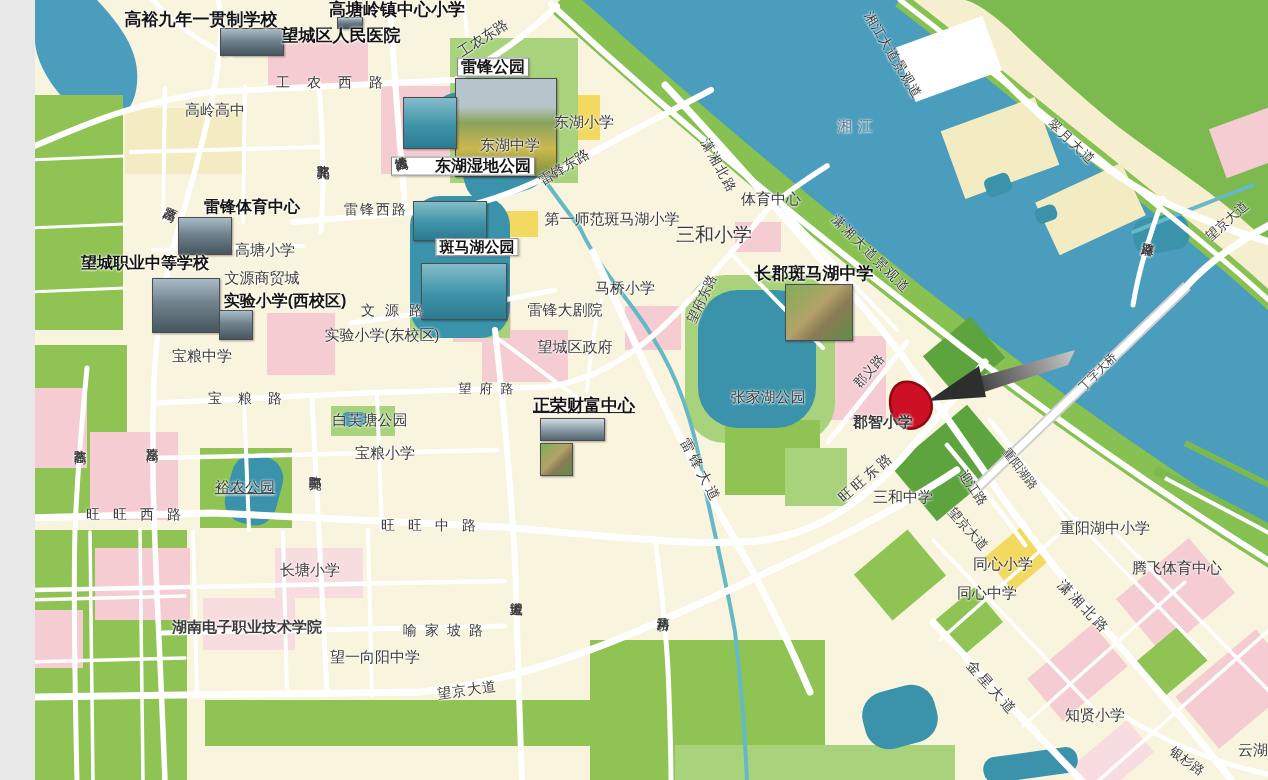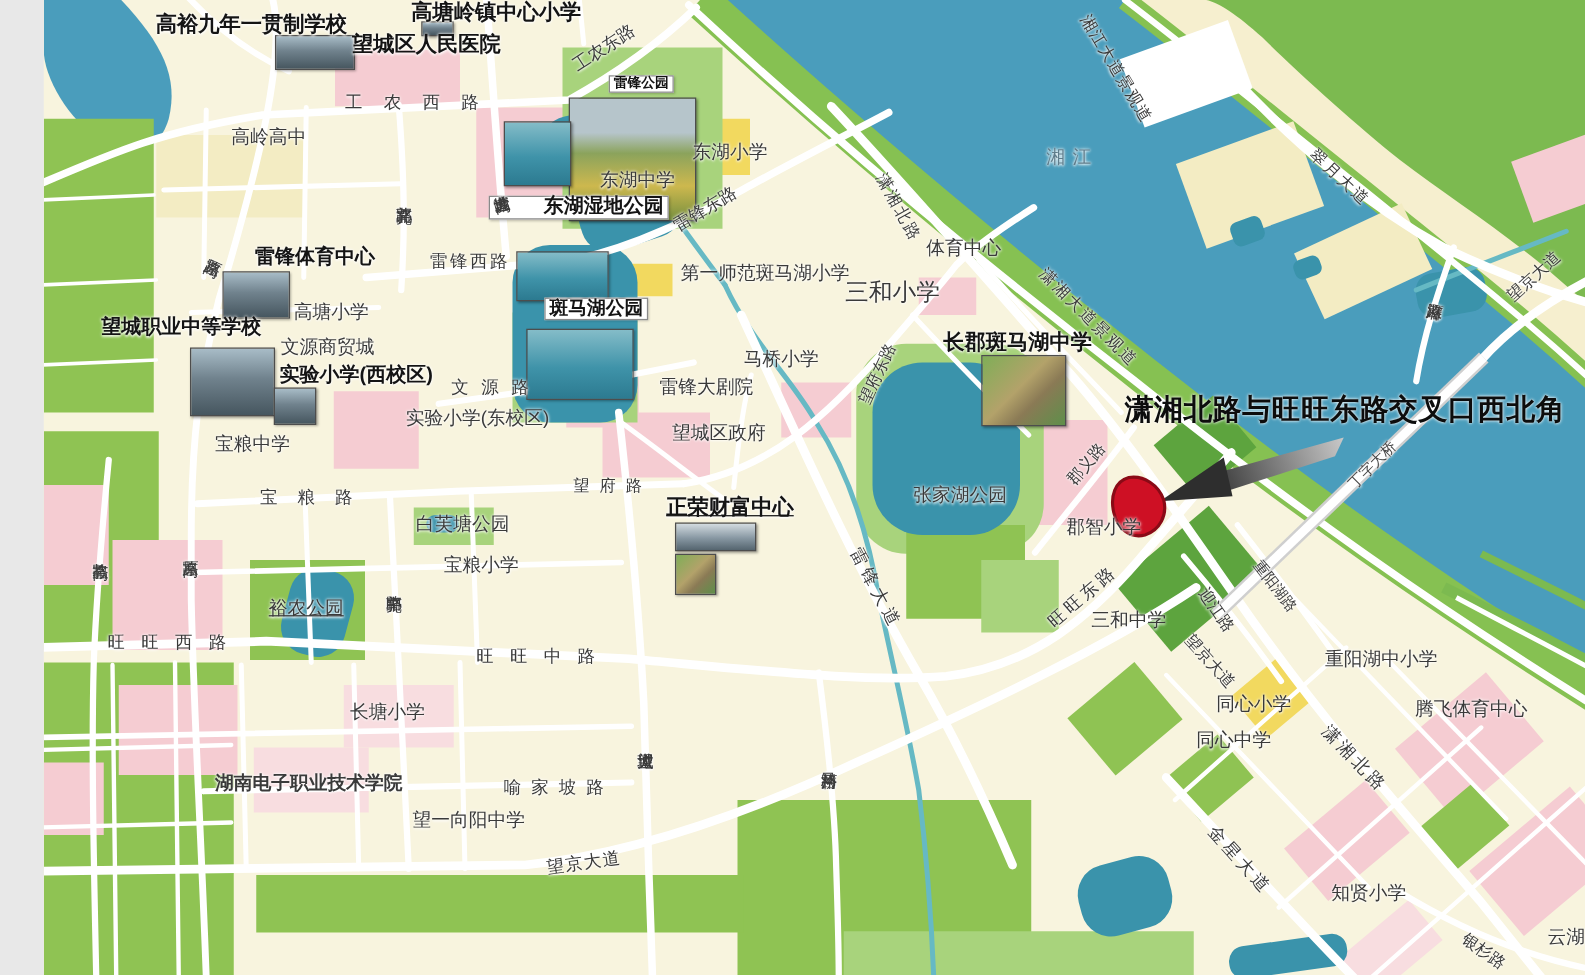--- a/index.html
+++ b/index.html
@@ -183,21 +183,21 @@
       <div class="photo ph-lake" style="left: 378px; top: 201px; width: 72px; height: 38px;"></div>
       <div class="photo ph-lake" style="left: 386px; top: 263px; width: 84px; height: 55px;"></div>
       <div class="photo ph-aerial" style="left: 750px; top: 284px; width: 66px; height: 55px;"></div>
       <div class="photo ph-tower" style="left: 505px; top: 418px; width: 63px; height: 21px;"></div>
       <div class="photo ph-aerial" style="left: 505px; top: 443px; width: 31px; height: 31px;"></div>
     </div>
   <div id="labels">
       <div class="map-label bold" style="left: 166px; top: 20px; font-size: 17px; transform: translate(-50%, -50%);">高裕九年一贯制学校</div>
       <div class="map-label bold" style="left: 362px; top: 10px; font-size: 17px; transform: translate(-50%, -50%);">高塘岭镇中心小学</div>
       <div class="map-label bold" style="left: 306px; top: 36px; font-size: 17px; transform: translate(-50%, -50%);">望城区人民医院</div>
-      <div class="map-label bold box" style="left: 478px; top: 67px; font-size: 11px; transform: translate(-50%, -50%); text-align: center;">雷锋公园</div>
+      <div class="map-label bold box" style="left: 458px; top: 67px; font-size: 16px; transform: translate(-50%, -50%); text-align: center;">雷锋公园</div>
       <div class="map-label bold box" style="left: 428px; top: 166px; font-size: 16px; transform: translate(-50%, -50%); padding-left: 43px;">东湖湿地公园</div>
       <div class="map-label bold" style="left: 217px; top: 207px; font-size: 16px; transform: translate(-50%, -50%); text-align: right;">雷锋体育中心</div>
       <div class="map-label bold" style="left: 110px; top: 263px; font-size: 16px; transform: translate(-50%, -50%);">望城职业中等学校</div>
       <div class="map-label bold" style="left: 250px; top: 301px; font-size: 16px; transform: translate(-50%, -50%);">实验小学(西校区)</div>
       <div class="map-label bold box" style="left: 442px; top: 247px; font-size: 15px; transform: translate(-50%, -50%);">斑马湖公园</div>
       <div class="map-label bold" style="left: 779px; top: 274px; font-size: 17px; transform: translate(-50%, -50%);">长郡斑马湖中学</div>
       <div class="map-label bold" style="left: 549px; top: 406px; font-size: 17px; transform: translate(-50%, -50%); text-decoration: underline;">正荣财富中心</div>
       <div class="map-label" style="left: 180px; top: 110px; font-size: 15px; transform: translate(-50%, -50%);">高岭高中</div>
       <div class="map-label" style="left: 230px; top: 250px; font-size: 15px; transform: translate(-50%, -50%);">高塘小学</div>
       <div class="map-label" style="left: 227px; top: 278px; font-size: 15px; transform: translate(-50%, -50%);">文源商贸城</div>
@@ -211,21 +211,21 @@
       <div class="map-label" style="left: 540px; top: 347px; font-size: 15px; transform: translate(-50%, -50%);">望城区政府</div>
       <div class="map-label" style="left: 679px; top: 235px; font-size: 19px; transform: translate(-50%, -50%);">三和小学</div>
       <div class="map-label" style="left: 736px; top: 199px; font-size: 15px; transform: translate(-50%, -50%);">体育中心</div>
       <div class="map-label" style="left: 733px; top: 397px; font-size: 15px; transform: translate(-50%, -50%);">张家湖公园</div>
       <div class="map-label" style="left: 335px; top: 420px; font-size: 15px; transform: translate(-50%, -50%);">白芙塘公园</div>
       <div class="map-label" style="left: 350px; top: 453px; font-size: 15px; transform: translate(-50%, -50%);">宝粮小学</div>
       <div class="map-label" style="left: 210px; top: 487px; font-size: 15px; transform: translate(-50%, -50%); text-decoration: underline;">裕农公园</div>
       <div class="map-label" style="left: 275px; top: 570px; font-size: 15px; transform: translate(-50%, -50%);">长塘小学</div>
       <div class="map-label" style="left: 212px; top: 627px; font-size: 15px; transform: translate(-50%, -50%); font-weight: bold;">湖南电子职业技术学院</div>
       <div class="map-label" style="left: 340px; top: 657px; font-size: 15px; transform: translate(-50%, -50%);">望一向阳中学</div>
-      <div class="map-label" style="left: 848px; top: 422px; font-size: 15px; transform: translate(-50%, -50%);">郡智小学</div>
+      <div class="map-label" style="left: 848px; top: 422px; font-size: 15px; transform: translate(-50%, -50%); font-weight: bold;">郡智小学</div>
       <div class="map-label" style="left: 868px; top: 497px; font-size: 15px; transform: translate(-50%, -50%);">三和中学</div>
       <div class="map-label" style="left: 968px; top: 564px; font-size: 15px; transform: translate(-50%, -50%);">同心小学</div>
       <div class="map-label" style="left: 952px; top: 593px; font-size: 15px; transform: translate(-50%, -50%);">同心中学</div>
       <div class="map-label" style="left: 1070px; top: 528px; font-size: 15px; transform: translate(-50%, -50%);">重阳湖中小学</div>
       <div class="map-label" style="left: 1142px; top: 568px; font-size: 15px; transform: translate(-50%, -50%);">腾飞体育中心</div>
       <div class="map-label" style="left: 1060px; top: 715px; font-size: 15px; transform: translate(-50%, -50%);">知贤小学</div>
       <div class="map-label" style="left: 1233px; top: 750px; font-size: 15px; transform: translate(-50%, -50%);">云湖高中</div>
       <div class="map-label" style="left: 823px; top: 126px; font-size: 15px; transform: translate(-50%, -50%); letter-spacing: 6px; color: rgb(95, 125, 140);">湘江</div>
       <div class="map-label" style="left: 303px; top: 82px; font-size: 14px; transform: translate(-50%, -50%); letter-spacing: 17px;">工农西路</div>
       <div class="map-label" style="left: 448px; top: 38px; font-size: 14px; transform: translate(-50%, -50%) rotate(-33deg);">工农东路</div>
@@ -257,14 +257,13 @@
       <div class="map-label" style="left: 105px; top: 514px; font-size: 14px; transform: translate(-50%, -50%); letter-spacing: 13px;">旺旺西路</div>
       <div class="map-label" style="left: 400px; top: 525px; font-size: 14px; transform: translate(-50%, -50%); letter-spacing: 13px;">旺旺中路</div>
       <div class="map-label vert" style="left: 117px; top: 438px; font-size: 13px; transform: translate(-50%, -50%);">高原路</div>
       <div class="map-label vert" style="left: 45px; top: 440px; font-size: 13px; transform: translate(-50%, -50%);">高教路</div>
       <div class="map-label vert" style="left: 280px; top: 466px; font-size: 13px; transform: translate(-50%, -50%);">郭亮中路</div>
       <div class="map-label vert" style="left: 481px; top: 592px; font-size: 13px; transform: translate(-50%, -50%);">望城大道</div>
       <div class="map-label vert" style="left: 628px; top: 608px; font-size: 13px; transform: translate(-50%, -50%);">马桥河路</div>
       <div class="map-label" style="left: 412px; top: 630px; font-size: 14px; transform: translate(-50%, -50%); letter-spacing: 8px;">喻家坡路</div>
       <div class="map-label" style="left: 432px; top: 690px; font-size: 14px; transform: translate(-50%, -50%) rotate(-8deg); letter-spacing: 1px;">望京大道</div>
     </div>
-  <div id="callout" style="left: 1041px; top: 328px; font-size: 23px; color: rgb(13, 13, 13);">潇湘北路与旺旺东路交叉口西北角</div>
 </div>
 
 </body></html>

